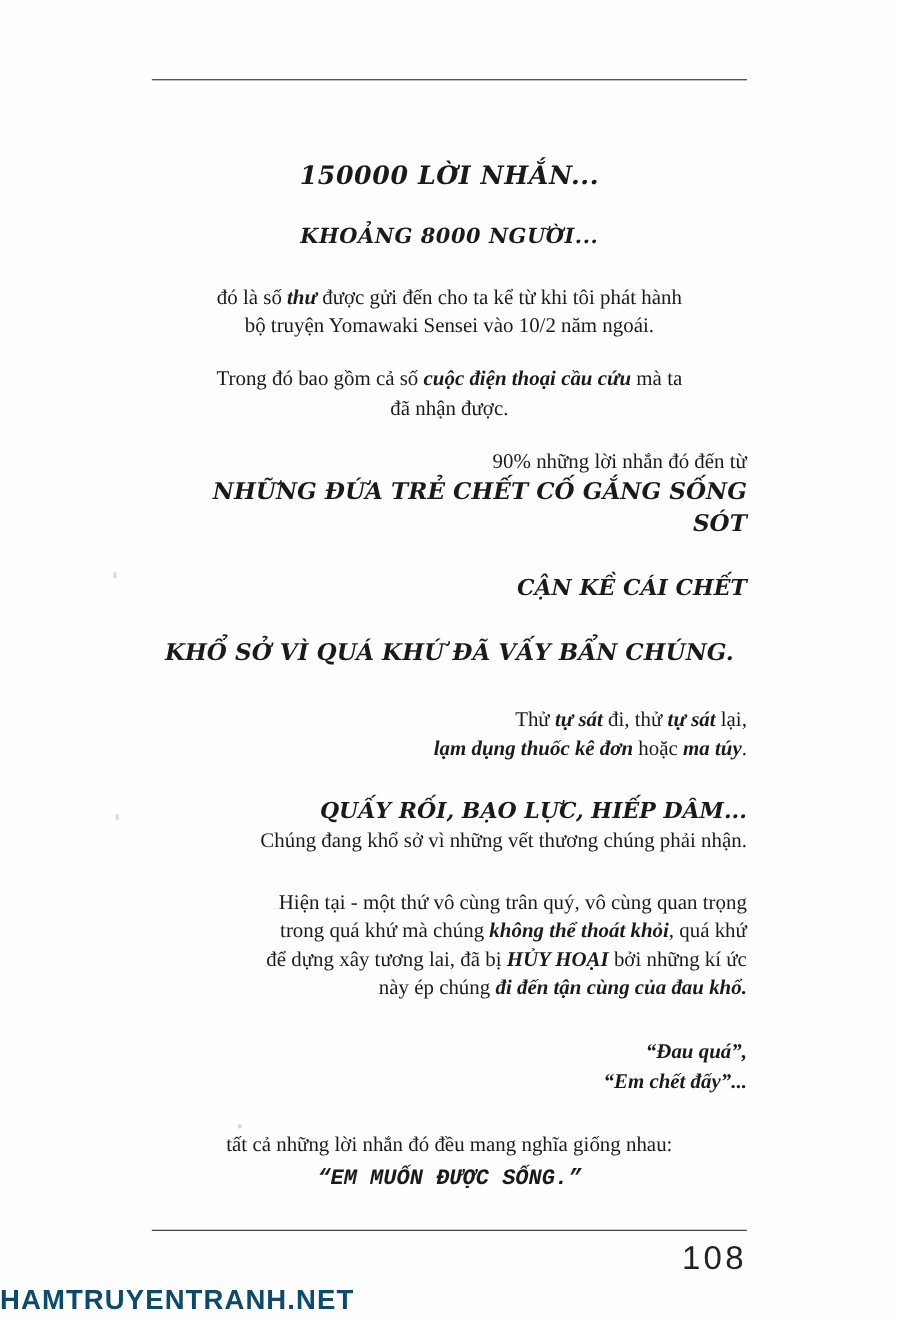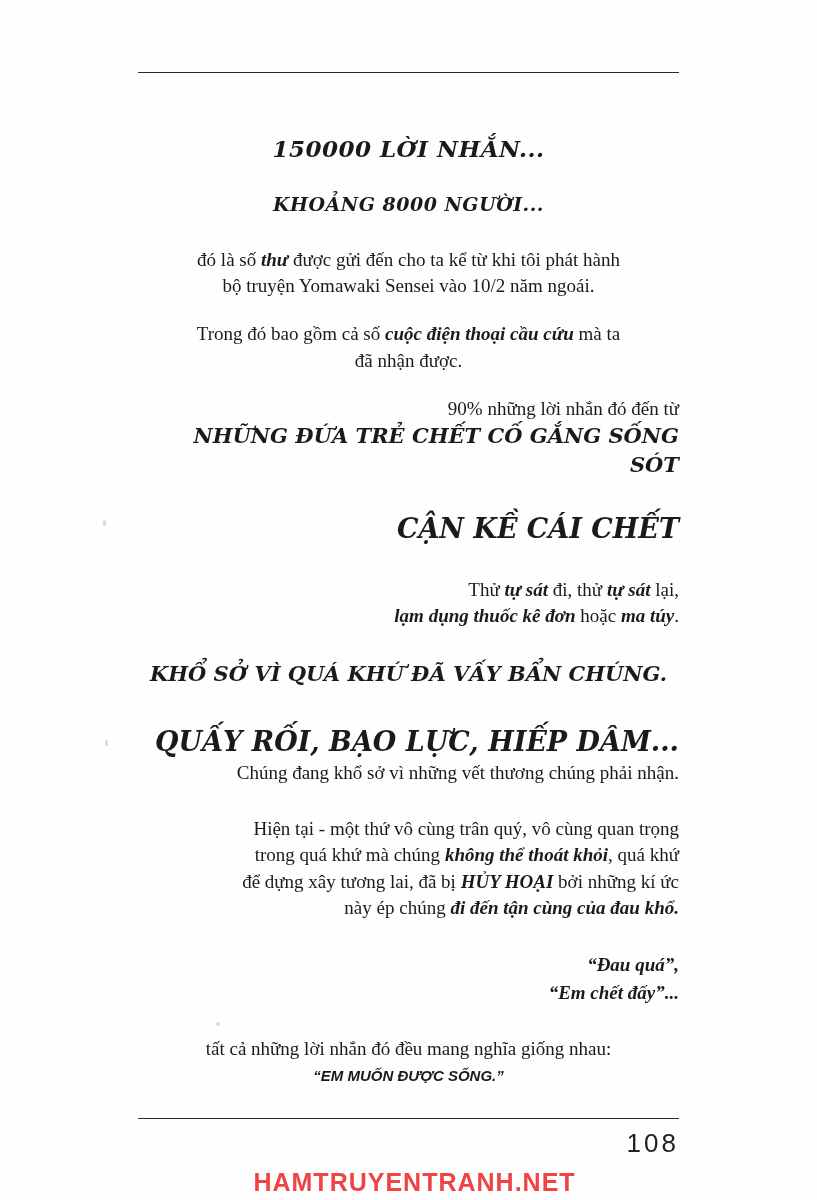--- a/index.html
+++ b/index.html
@@ -27,21 +27,21 @@
     height: 1px;
     background: #2b2b2b;
   }
   .rule-top { top: 72px; }
   .rule-bottom { top: 1118px; }
 
   .content {
     position: absolute;
     left: 138px;
     right: 138px;
-    top: 133px;
+    top: 144px;
     text-align: center;
   }
 
   .block {
     margin: 0 0 22px 0;
     line-height: 1.38;
   }
 
   .headline {
     font-family: "DejaVu Serif", serif;
@@ -67,21 +67,21 @@
   .para b, .para strong {
     font-weight: bold;
     font-style: italic;
     margin-top: 18px;
   }
 
   .caps {
     font-family: "DejaVu Serif", serif;
     font-weight: bold;
     font-style: italic;
-    font-size: 27px;
+    font-size: 20px;
   }
   .caps-lg {
     font-family: "DejaVu Serif", serif;
     font-weight: bold;
     font-style: italic;
     font-size: 21px;
   }
   .sm-line {
     font-size: 19px;
   }
@@ -92,49 +92,48 @@
   .quote-block {
     font-size: 19px;
     line-height: 1.45;
   }
   .quote-block .q {
     font-weight: bold;
     font-style: italic;
   }
 
   .final {
-    font-family: Liberation Sans, sans-serif;
-    font-weight: bold;
-    font-style: italic;
-    font-size: 15px;
+    font-family: Liberation Mono, monospace;
+    font-weight: bold;
+    font-style: italic;
+    font-size: 20px;
     margin-top: 4px;
   }
 
   .page-number {
     position: absolute;
     right: 138px;
     top: 1128px;
     font-family: "Liberation Sans", sans-serif;
-    font-size: 26px;
+    font-size: 30px;
     letter-spacing: 3px;
     color: #222;
     text-align: right;
   }
 
   .watermark {
     position: absolute;
-    left: 12px;
+    left: 0;
     right: 0;
     top: 1168px;
-    text-align: center;
     font-family: "Liberation Sans", sans-serif;
     font-weight: bold;
     font-size: 25px;
     letter-spacing: 1px;
-    color: #ef4444;
+    color: #0c4a6e;
   }
 
   .spot {
     position: absolute;
     width: 3px;
     height: 6px;
     background: #d9d9d9;
     border-radius: 2px;
   }
 </style>
@@ -165,26 +164,26 @@
       <div>đã nhận được.</div>
     </div>
 
     <div class="block gap-lg">
       <div class="sm-line">90% những lời nhắn đó đến từ</div>
       <div class="caps-lg">NHỮNG ĐỨA TRẺ CHẾT CỐ GẮNG SỐNG SÓT</div>
     </div>
 
     <div class="block caps gap-lg">CẬN KỀ CÁI CHẾT</div>
 
+    <div class="block caps-lg gap-xl">KHỔ SỞ VÌ QUÁ KHỨ ĐÃ VẤY BẨN CHÚNG.</div>
+
     <div class="block para gap-lg">
       <div><span>Thử </span><b>tự sát</b><span> đi, thử </span><b>tự sát</b><span> lại,</span></div>
       <div><b>lạm dụng thuốc kê đơn</b><span> hoặc </span><b>ma túy</b><span>.</span></div>
     </div>
-
-    <div class="block caps-lg gap-xl">KHỔ SỞ VÌ QUÁ KHỨ ĐÃ VẤY BẨN CHÚNG.</div>
 
     <div class="block gap-lg">
       <div class="caps">QUẤY RỐI, BẠO LỰC, HIẾP DÂM...</div>
       <div class="para">Chúng đang khổ sở vì những vết thương chúng phải nhận.</div>
     </div>
 
     <div class="block para gap-lg">
       <div>Hiện tại - một thứ vô cùng trân quý, vô cùng quan trọng</div>
       <div><span>trong quá khứ mà chúng </span><b>không thể thoát khỏi</b><span>, quá khứ</span></div>
       <div><span>để dựng xây tương lai, đã bị </span><b>HỦY HOẠI</b><span> bởi những kí ức</span></div>

